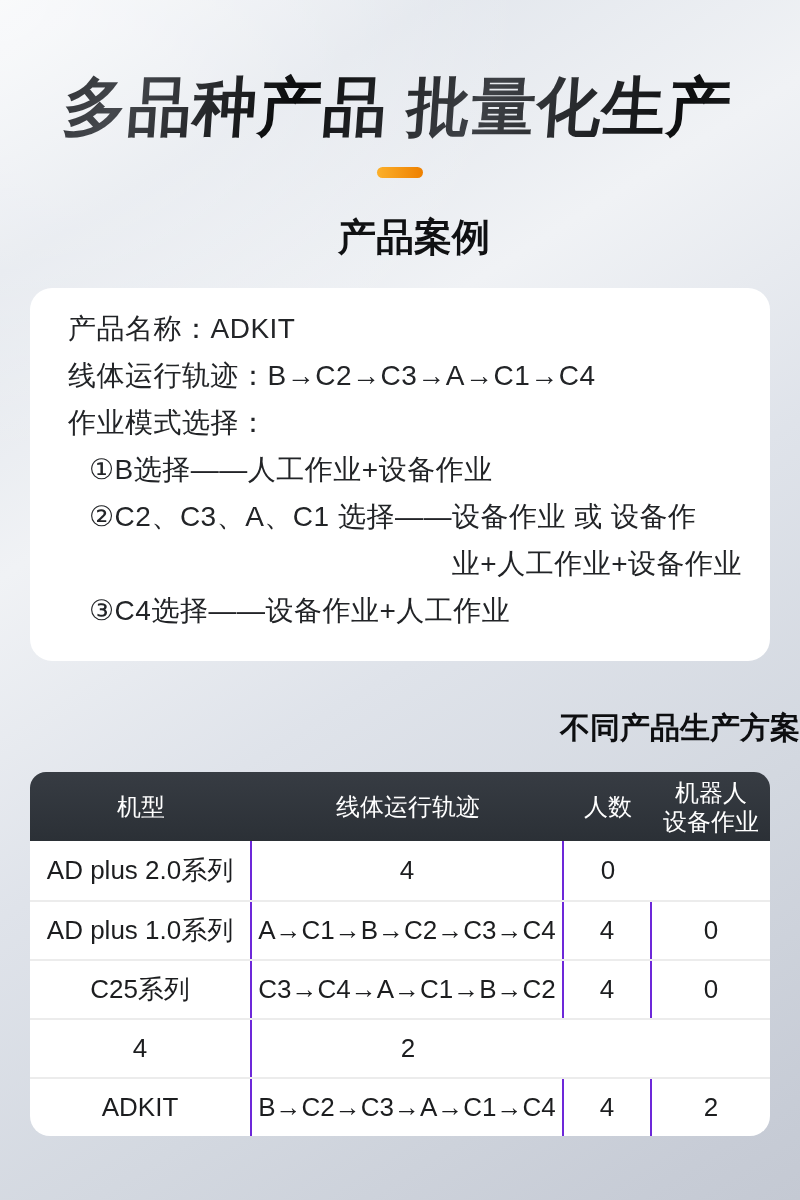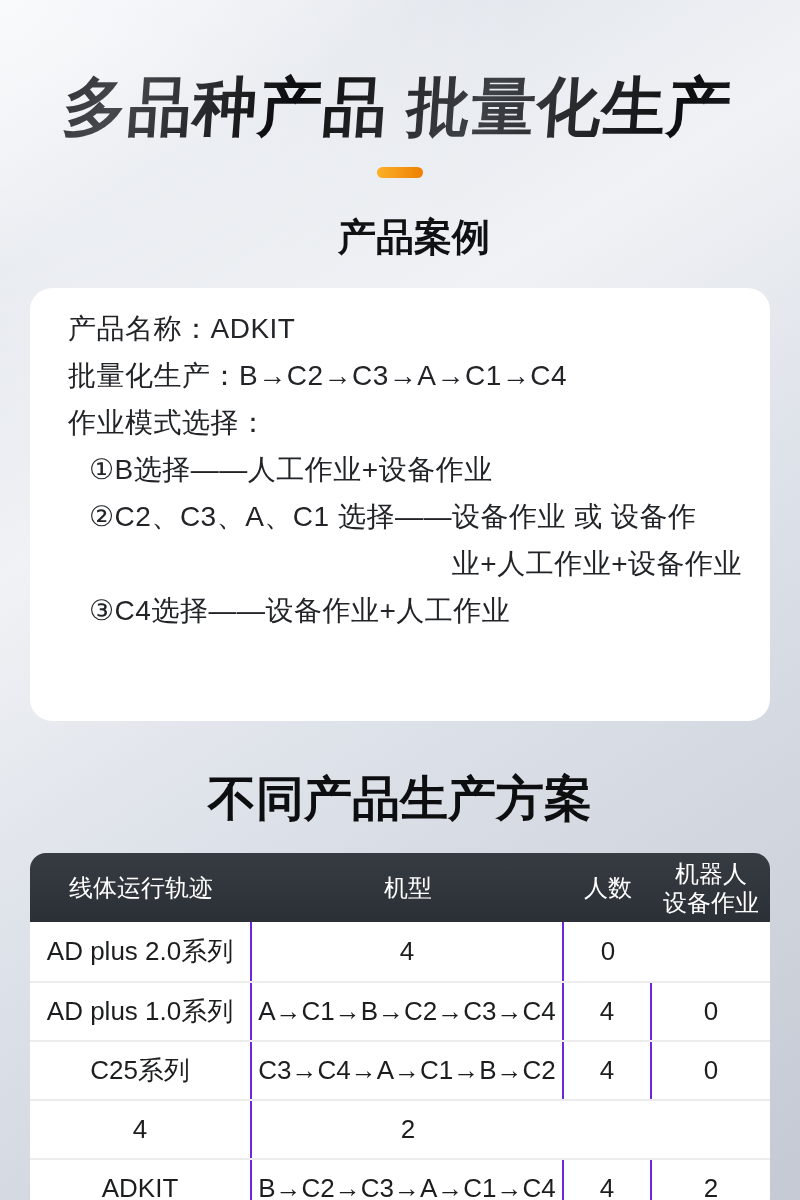--- a/index.html
+++ b/index.html
@@ -40,41 +40,41 @@
     text-align: center;
     font-size: 38px;
     font-weight: 600;
     color: #101113;
     line-height: 1.15;
     padding-left: 28px;
   }
 
   .case-card {
     width: 740px;
-    height: 433px;
+    height: 373px;
     margin: 28px auto 16px;
     background: #ffffff;
     border-radius: 22px;
     padding: 17px 28px 4px 38px;
     font-size: 28px;
     color: #222427;
   }
   .case-card p {
     margin: 0;
     line-height: 47px;
     white-space: nowrap;
     letter-spacing: 0.5px;
   }
   .indent-1 { padding-left: 21px; }
   .indent-2 { padding-left: 61px; text-align: right; }
 
   .section-title-plans {
     margin: 50px 0 0;
-    text-align: center;
-    font-size: 48px;
+    text-align: right;
+    font-size: 30px;
     font-weight: 700;
     color: #0d0e10;
     line-height: 1.15;
   }
 
   .plans-table { width: 740px; margin: 27px auto 0; }
 
   .table-header {
     display: grid;
     grid-template-columns: 222px 312px 88px 118px;
@@ -117,35 +117,35 @@
 <div>
 
   <h1 class="main-title">多品种产品 批量化生产</h1>
 
   <div class="accent-dash"></div>
 
   <h2 class="section-title-case">产品案例</h2>
 
   <div class="case-card">
     <p>产品名称：ADKIT</p>
-    <p>批量化生产：B→C2→C3→A→C1→C4</p>
+    <p>线体运行轨迹：B→C2→C3→A→C1→C4</p>
     <p>作业模式选择：</p>
     <p class="indent-1">①B选择——人工作业+设备作业</p>
     <p class="indent-1">②C2、C3、A、C1 选择——设备作业 或 设备作</p>
     <p class="indent-2">业+人工作业+设备作业</p>
     <p class="indent-1">③C4选择——设备作业+人工作业</p>
   </div>
 
   <h2 class="section-title-plans">不同产品生产方案</h2>
 
   <div class="plans-table">
 
     <div class="table-header">
+      <div class="th">机型</div>
       <div class="th">线体运行轨迹</div>
-      <div class="th">机型</div>
       <div class="th">人数</div>
       <div class="th">
         <div>机器人</div>
         <div>设备作业</div>
       </div>
     </div>
 
     <div class="table-body">
       <div class="tr">
         <div class="td">AD plus 2.0系列</div>

